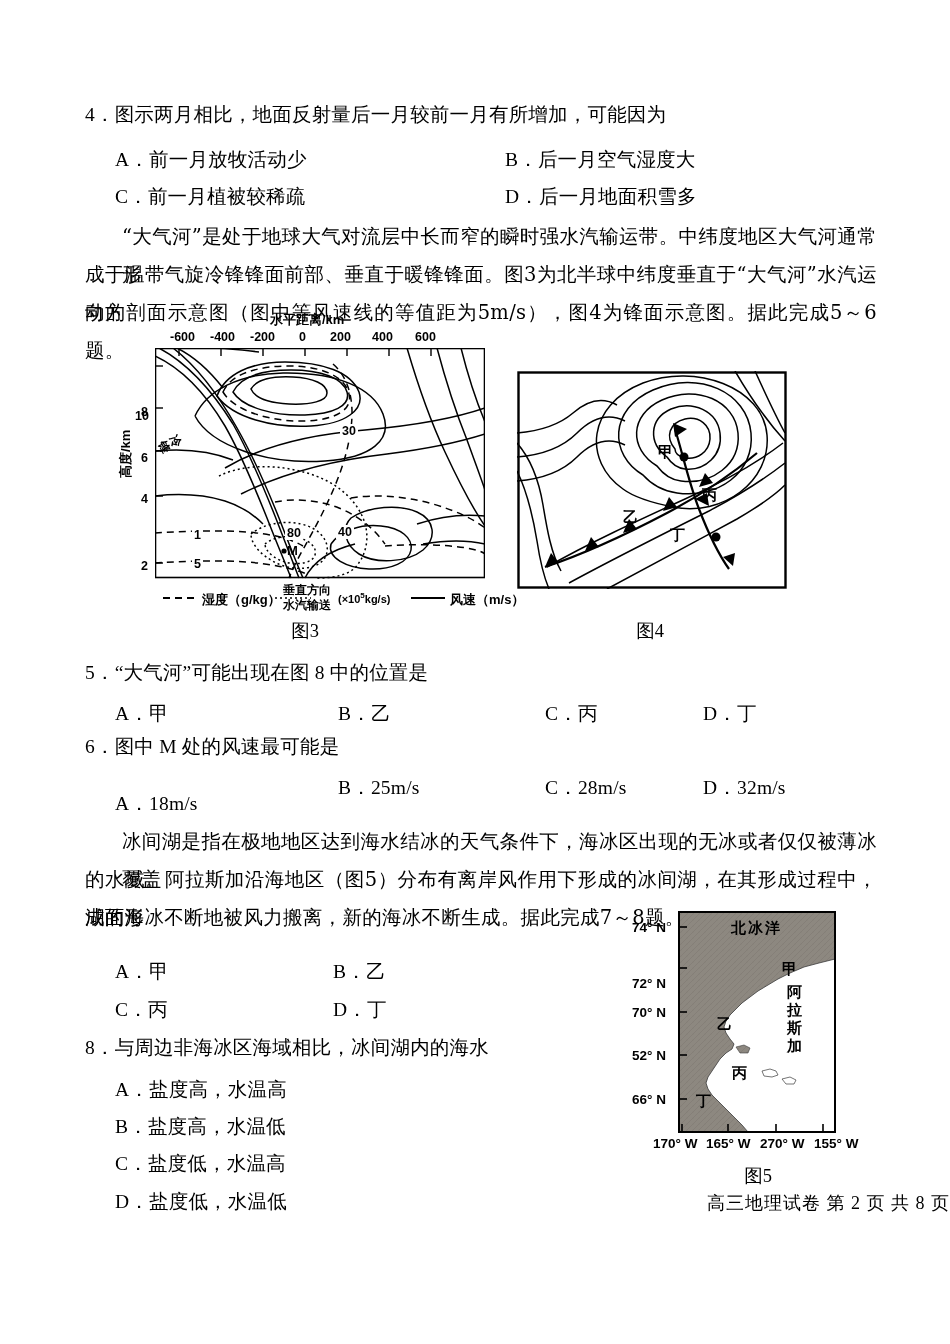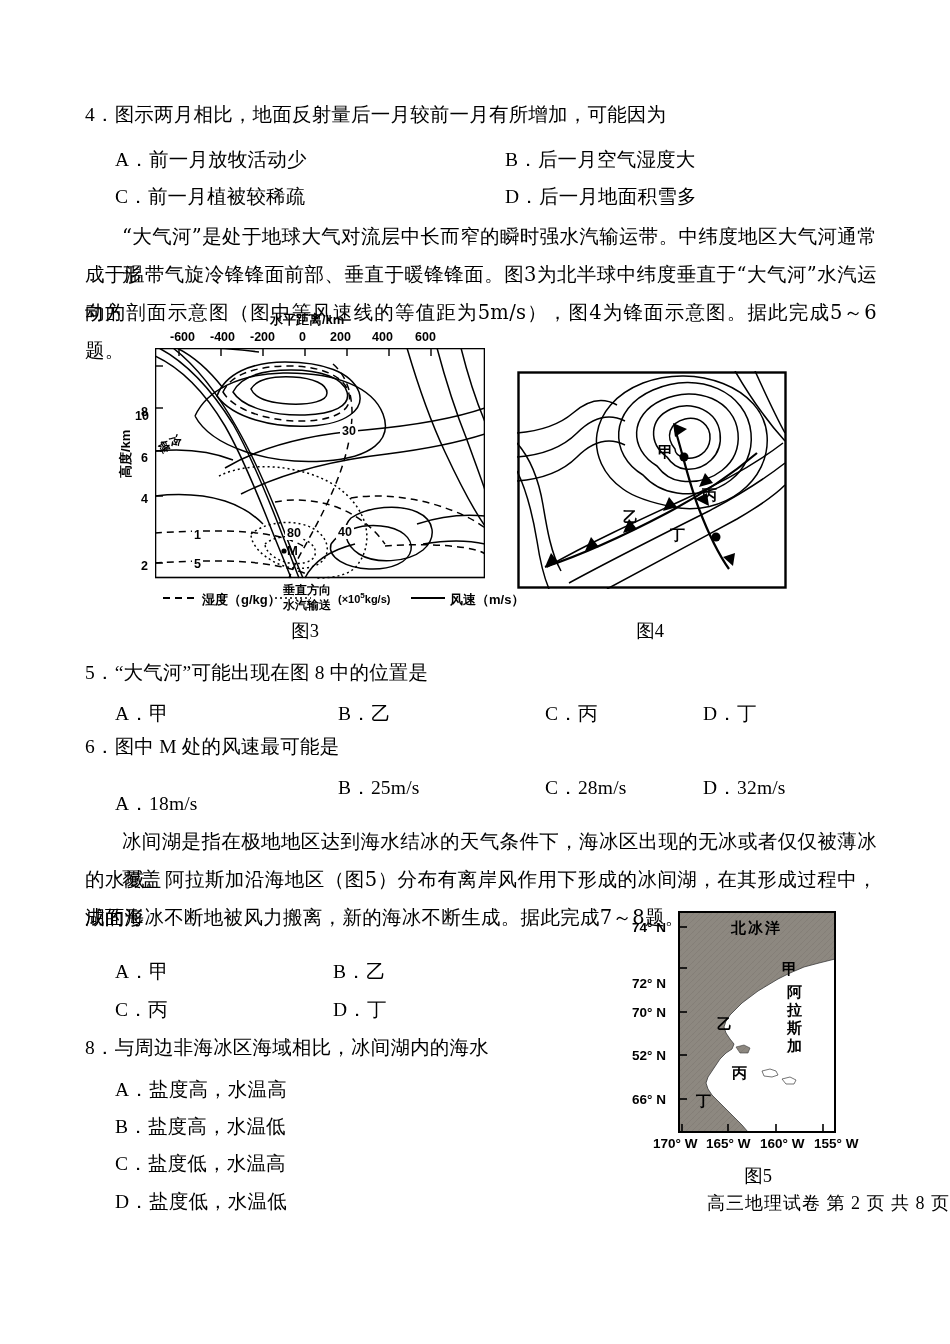--- a/index.html
+++ b/index.html
@@ -438,21 +438,21 @@
     <div class="maplbl-cn" style="left:696px; top:1084px;">丁</div>
 
     <div class="maplbl" style="left:632px; top:912px;">74° N</div>
     <div class="maplbl" style="left:632px; top:953px;margin-top:15px;">72° N</div>
     <div class="maplbl" style="left:632px; top:997px;">70° N</div>
     <div class="maplbl" style="left:632px; top:1040px;">52° N</div>
     <div class="maplbl" style="left:632px; top:1084px;">66° N</div>
 
     <div class="maplbl" style="left:653px; top:1128px;">170° W</div>
     <div class="maplbl" style="left:706px; top:1128px;">165° W</div>
-    <div class="maplbl" style="left:760px; top:1128px;">160° W</div>
+    <div class="maplbl" style="left:760px; top:1128px;">270° W</div>
     <div class="maplbl" style="left:814px; top:1128px;">155° W</div>
 
     <div class="fig-caption" style="left:728px; top:1155px; width:60px;">图5</div>
   </div>
 
   <div class="footer" style="top:1183px;text-align:right;">高三地理试卷    第 2 页 共 8 页</div>
 
 </div>
 
 </body></html>

